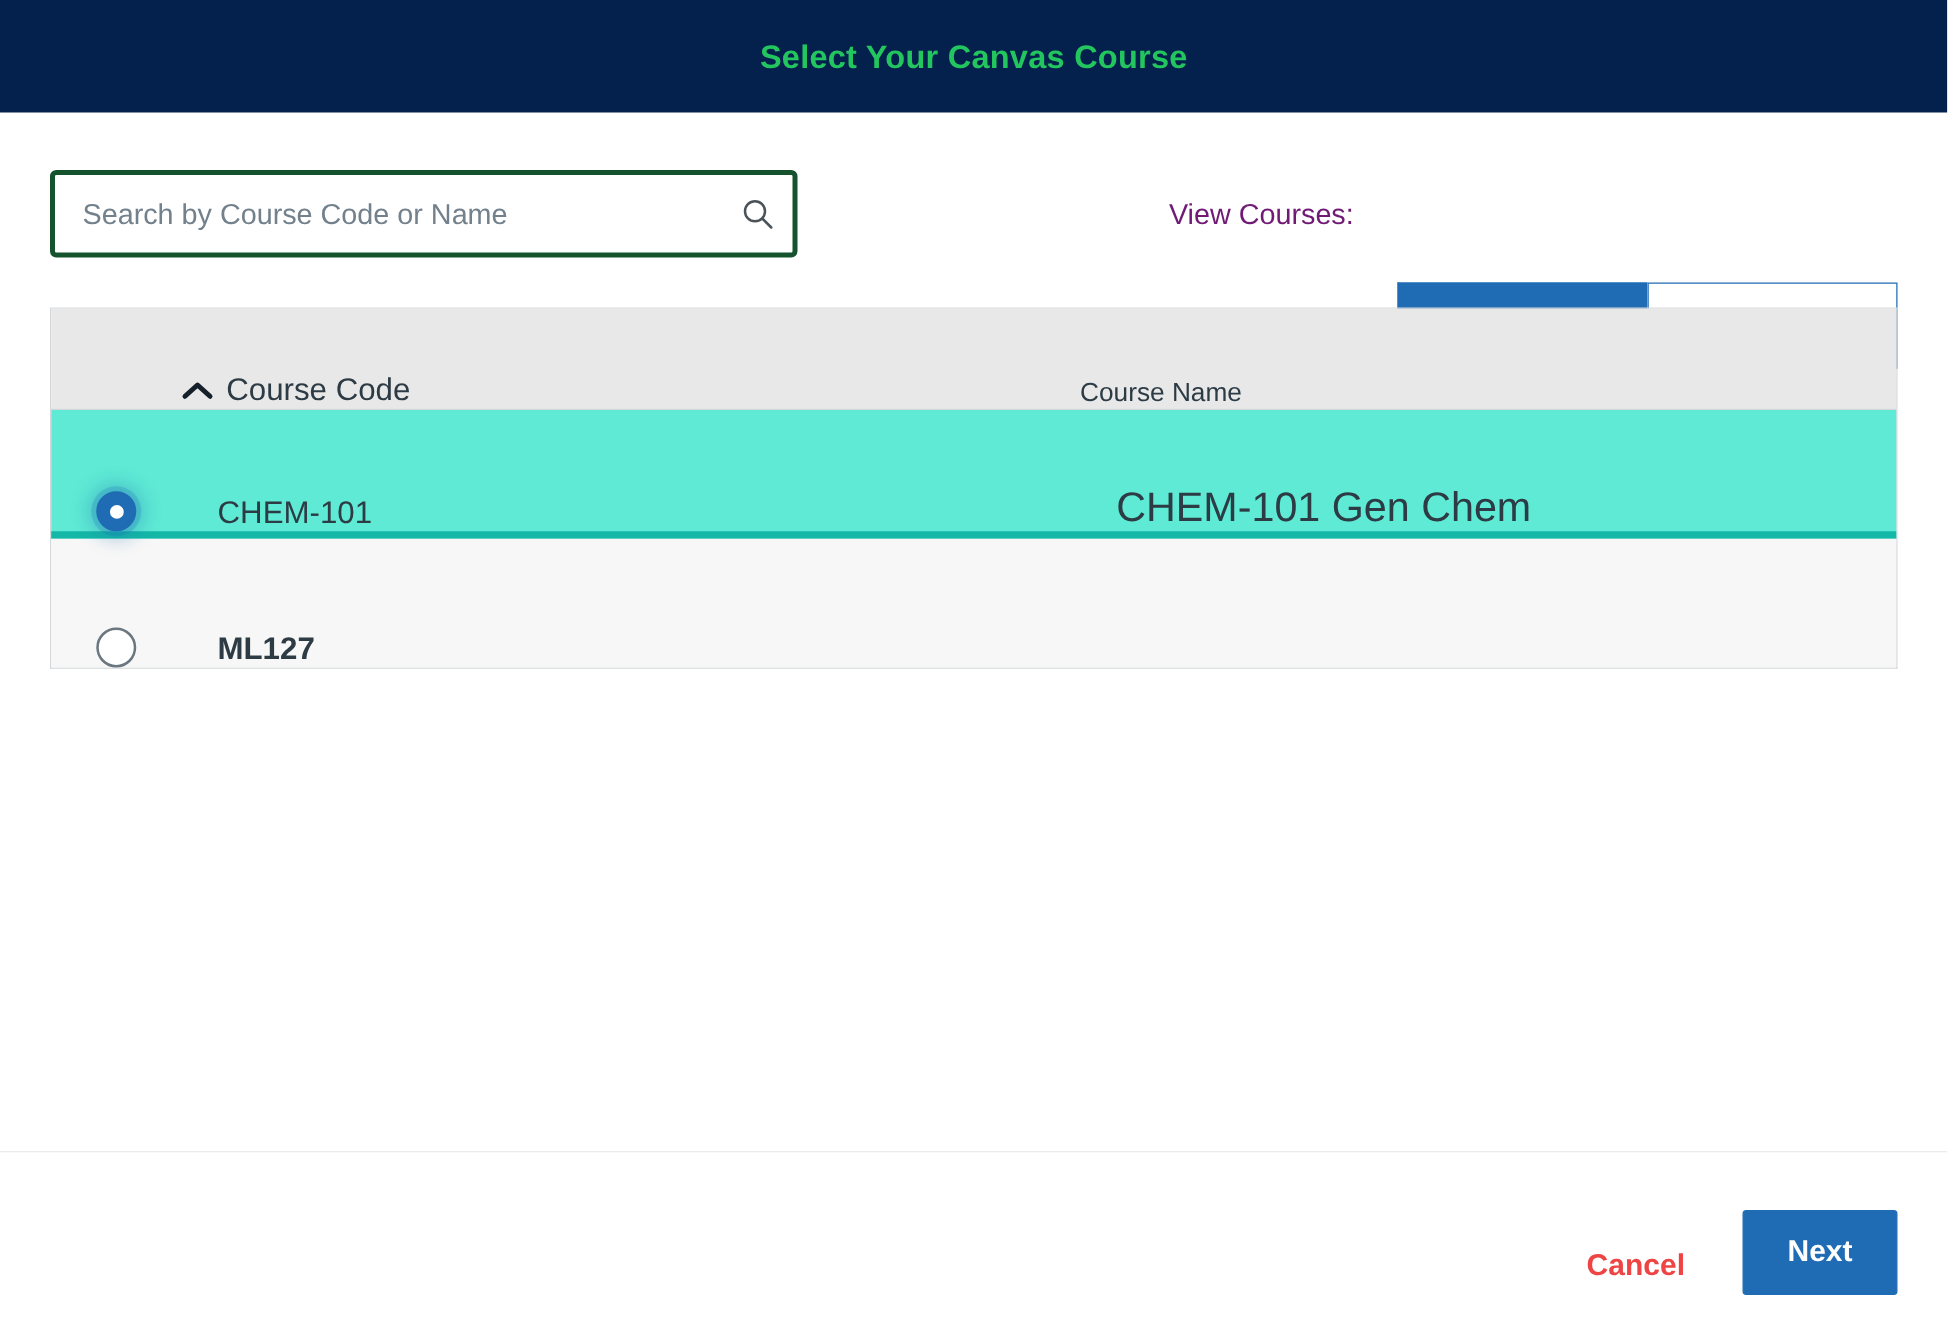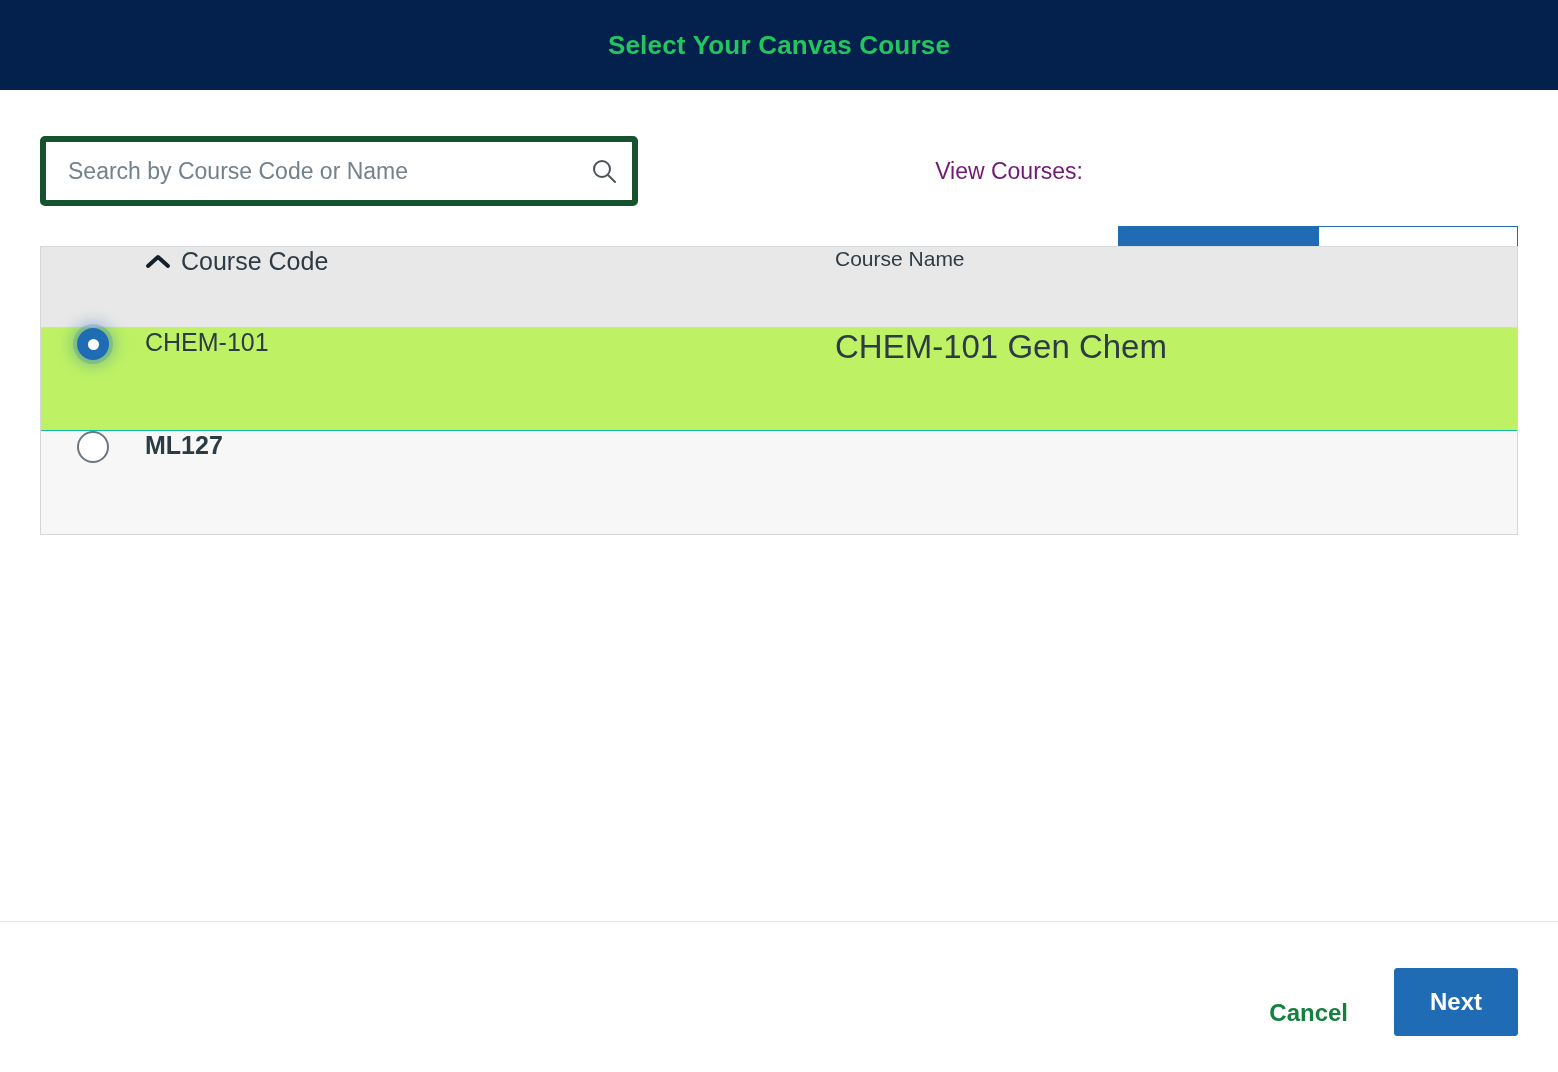--- a/index.html
+++ b/index.html
@@ -40,21 +40,21 @@
   .toolbar {
     position: absolute;
     left: 0; top: 90px;
     width: 1558px; height: 155px;
   }
 
   .search-wrap {
     position: absolute;
     left: 40px; top: 46px;
     width: 598px; height: 70px;
-    border: 6px solid #14532d;
+    border: 4px solid #14532d;
     border-radius: 5px;
     background: #ffffff;
     display: flex;
     align-items: center;
   }
   .search-input {
     border: 0;
     outline: none;
     background: transparent;
     flex: 1 1 auto;
@@ -117,32 +117,33 @@
   
   .table {
     position: absolute;
     left: 40px; top: 246px;
     width: 1478px;
     border: 1px solid #d4d7d9;
     border-top: 1px solid #d9dcde;
   }
   .trow {
     display: flex;
-    align-items: flex-start;
+    align-items: flex-end;
     width: 100%;
+    gap: 29px;
   }
   .thead {
     background: #e8e8e8;
     height: 81px;
     border-bottom: 1px solid #d4d7d9;
   }
   .trow.data {
     height: 103px;
-    background: #bef264;
-    border-bottom: 1px solid #14b8a6;
+    background: #5eead4;
+    border-bottom: 6px solid #14b8a6;
   }
   .trow.data.alt {
     background: #f7f7f7;
   }
   .trow.data.last { border-bottom: 0; font-weight: bold; }
 
   .cell-radio {
     flex: 0 0 auto;
     width: 104px;
     display: flex;
@@ -220,21 +221,21 @@
     background: #ffffff;
   }
   .btn-cancel {
     position: absolute;
     right: 198px; top: 60px;
     height: 62px;
     display: flex;
     align-items: center;
     background: transparent;
     border: 0;
-    color: #15803d;
+    color: #ef4444;
     font-family: "Liberation Sans", sans-serif;
     font-size: 24px;
     font-weight: bold;
     cursor: pointer;
     padding: 0 12px;
   }
   .btn-next {
     position: absolute;
     left: 1394px; top: 46px;
     width: 124px; height: 68px;

